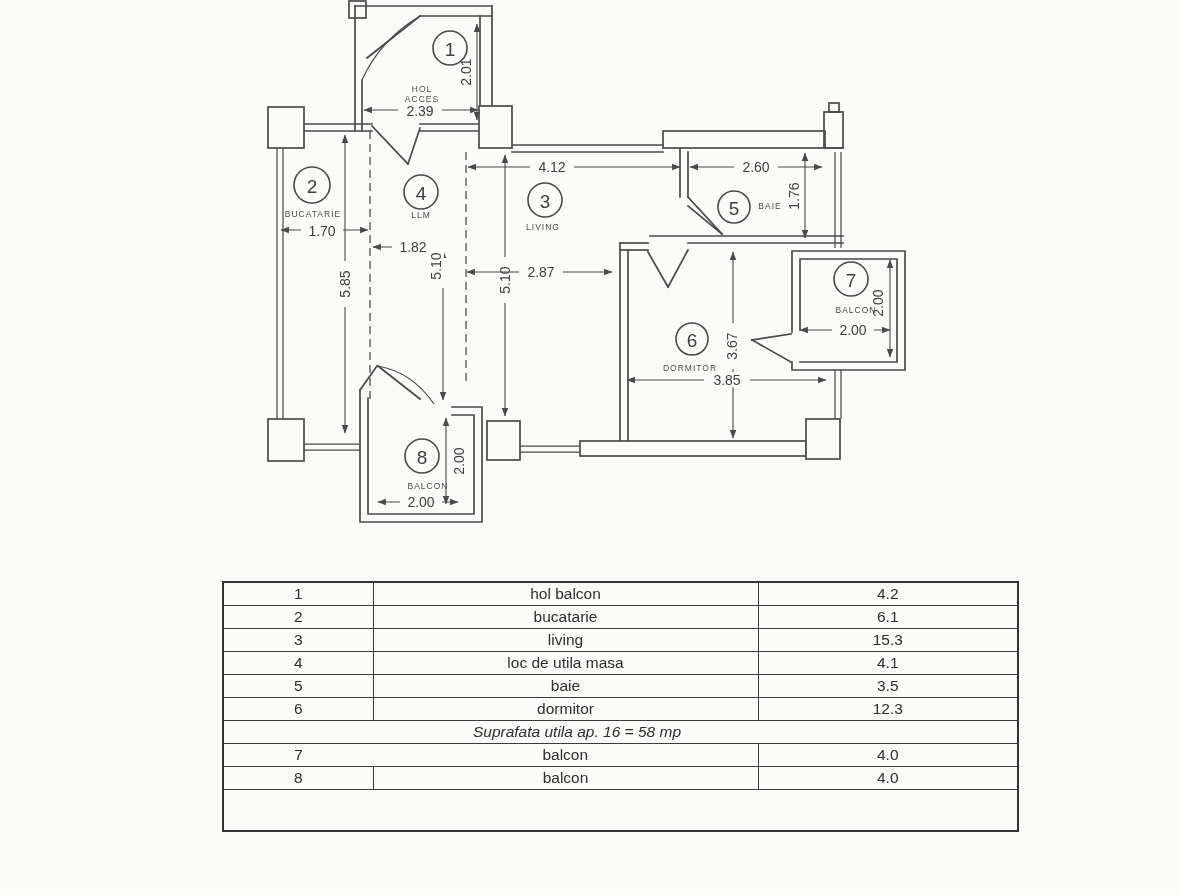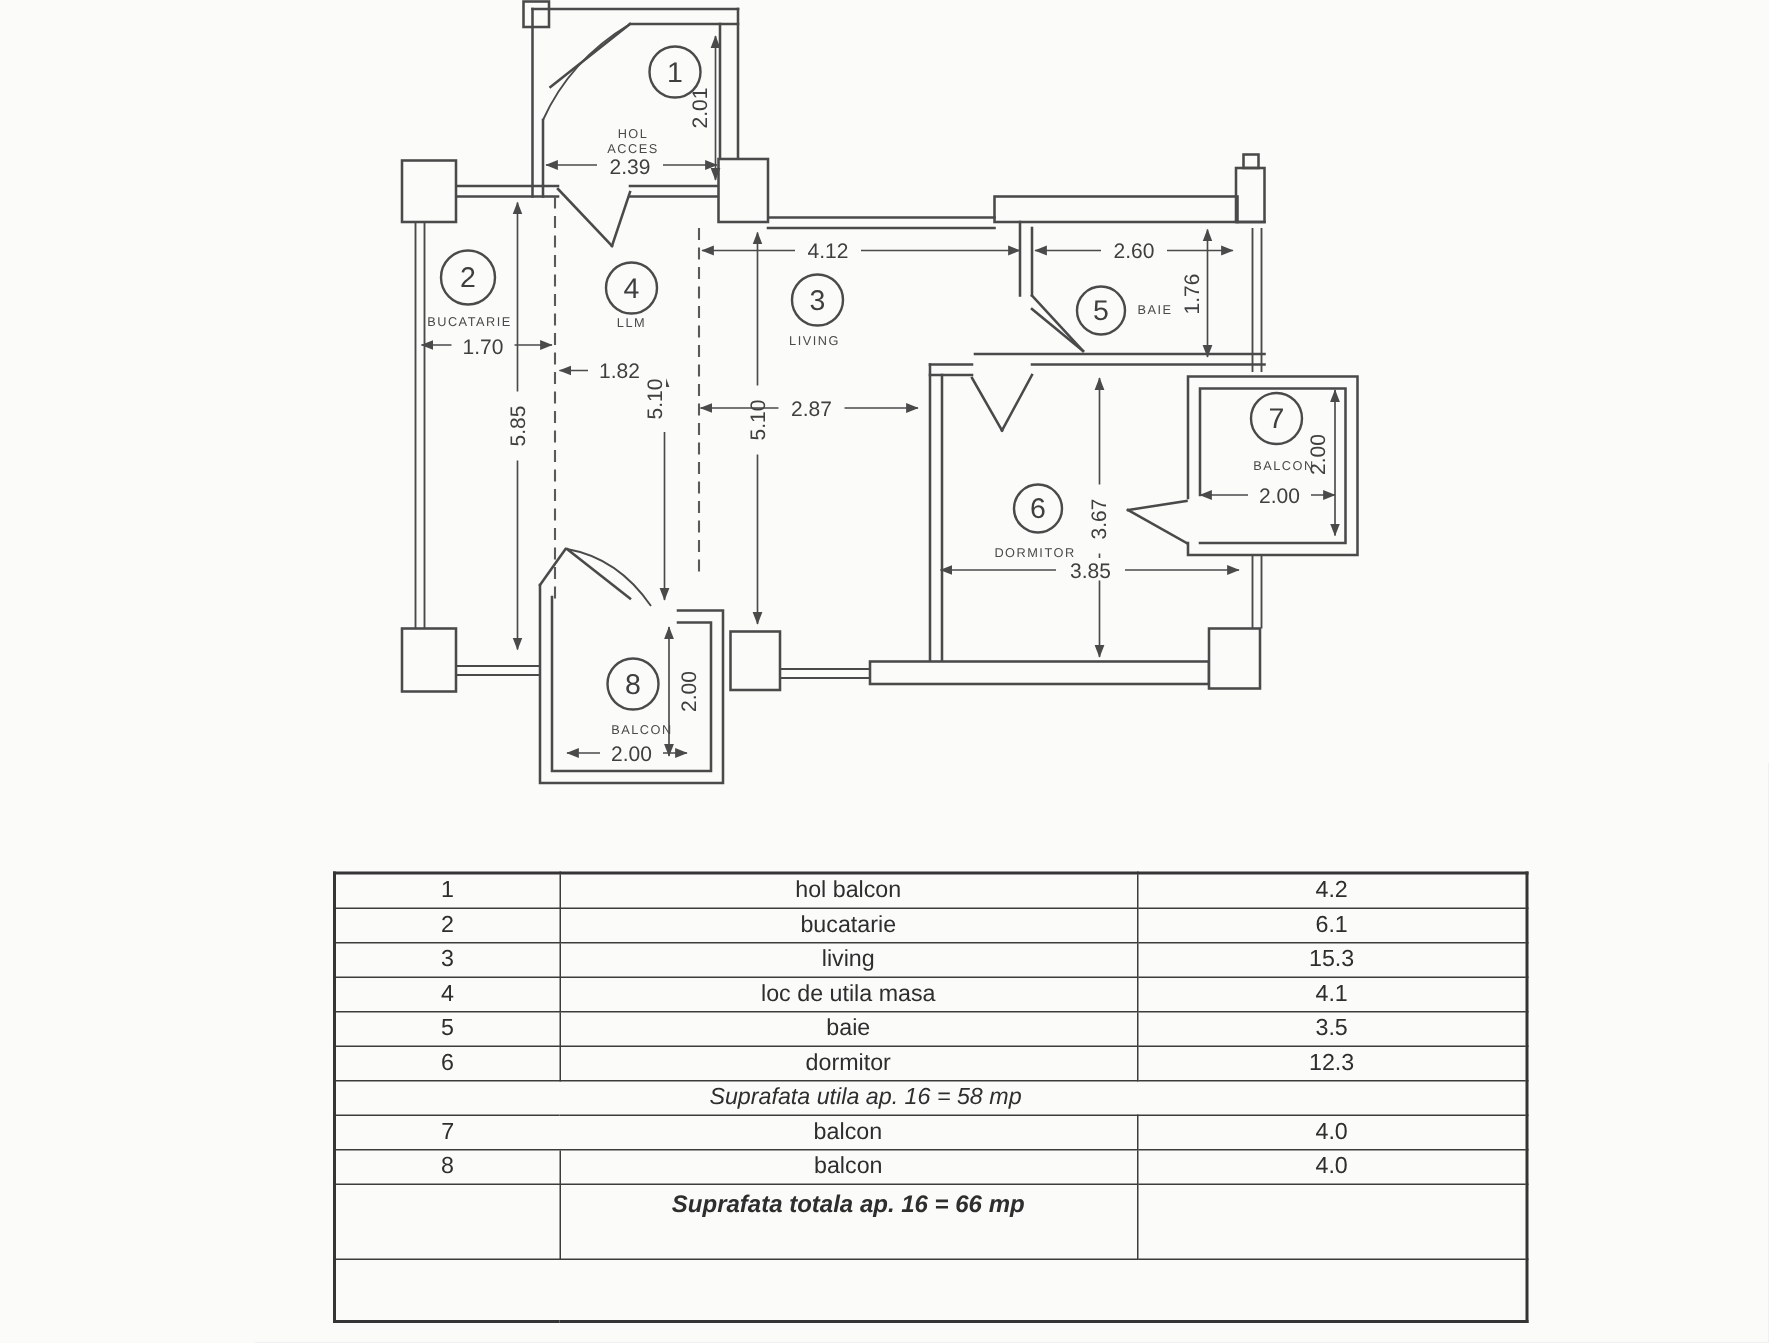--- a/index.html
+++ b/index.html
@@ -285,24 +285,19 @@
   <tr class="r7">
     <td class="nr">7</td>
     <td class="nm">balcon</td>
     <td class="ar">4.0</td>
   </tr>
   <tr>
     <td class="nr">8</td>
     <td class="nm">balcon</td>
     <td class="ar">4.0</td>
   </tr>
-  <tr class="total">
-    <td class="nr"></td>
-    <td class="nm">Suprafata totala ap. 16 = 66 mp</td>
-    <td class="ar"></td>
-  </tr>
   <tr class="empty">
     <td colspan="3"></td>
   </tr>
 </tbody>
     </table>
 
 </div>
 
 </body></html>

